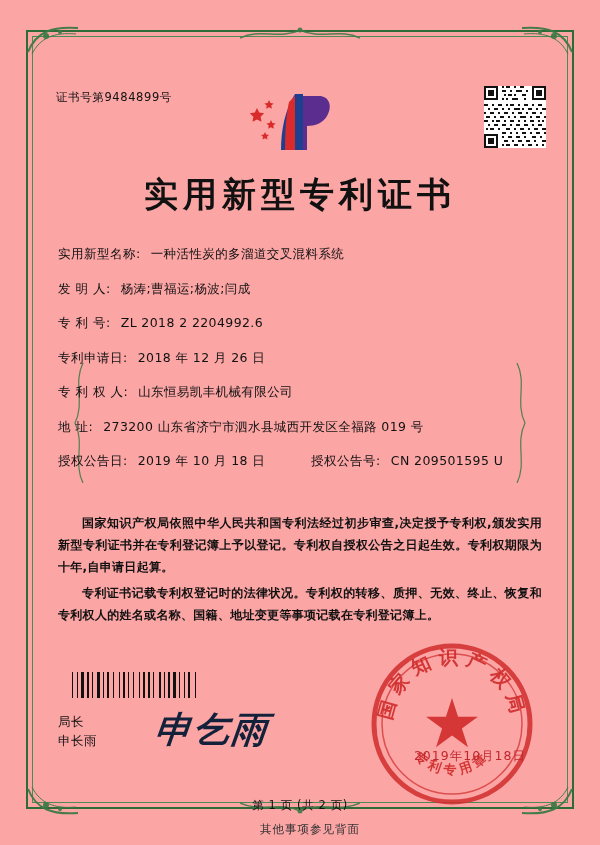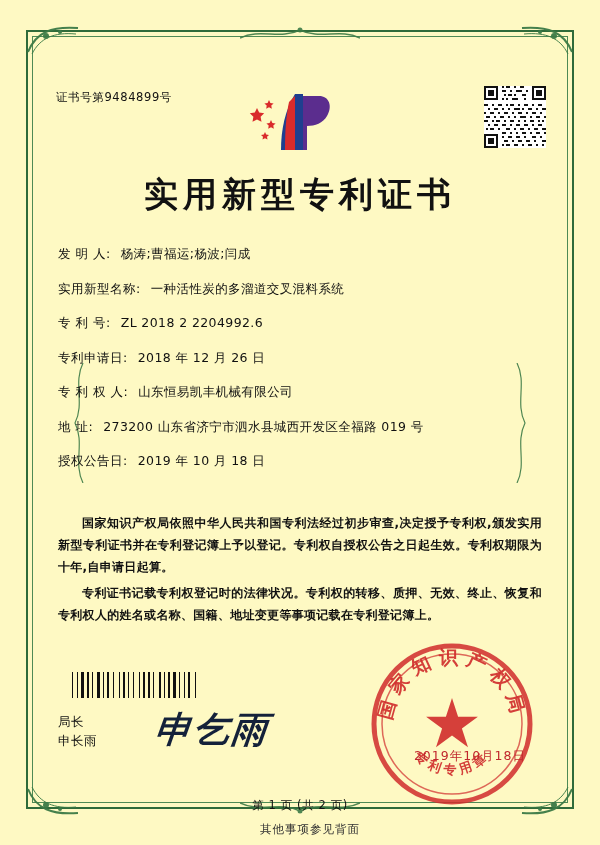--- a/index.html
+++ b/index.html
@@ -12,21 +12,21 @@
     height: 845px;
     font-family: "DejaVu Sans", "Liberation Sans", sans-serif;
     color: #1a1a1a;
     position: relative;
     overflow: hidden;
   }
 
   .page {
     position: absolute;
     inset: 0;
-    background: #fef9c3;
+    background: #fca5a5;
   }
 
   
   .border-outer {
     position: absolute;
     left: 26px;
     top: 30px;
     right: 26px;
     bottom: 36px;
     border: 2px solid #2f6b3a;
@@ -413,46 +413,50 @@
       <rect x="22" y="29" width="2" height="1"></rect>
         <rect x="26" y="29" width="1" height="1"></rect>
         <rect x="29" y="29" width="1" height="1"></rect>
     </g>
   </svg>
 
   <div class="title">实用新型专利证书</div>
 
   <div class="fields">
     <div class="field-row">
+      <span class="field-label">实用新型名称:</span>
+      <span class="field-value">一种活性炭的多溜道交叉混料系统</span>
+    </div>
+    <div class="field-row">
       <span class="field-label">发 明 人:</span>
       <span class="field-value">杨涛;曹福运;杨波;闫成</span>
-    </div>
-    <div class="field-row">
-      <span class="field-label">实用新型名称:</span>
-      <span class="field-value">一种活性炭的多溜道交叉混料系统</span>
     </div>
     <div class="field-row">
       <span class="field-label">专 利 号:</span>
       <span class="field-value">ZL 2018 2 2204992.6</span>
     </div>
     <div class="field-row">
       <span class="field-label">专利申请日:</span>
       <span class="field-value">2018 年 12 月 26 日</span>
     </div>
     <div class="field-row">
       <span class="field-label">专 利 权 人:</span>
       <span class="field-value">山东恒易凯丰机械有限公司</span>
     </div>
     <div class="field-row">
       <span class="field-label">地      址:</span>
       <span class="field-value">273200 山东省济宁市泗水县城西开发区全福路 019 号</span>
     </div>
     <div class="field-row two-col">
       <span class="field-label">授权公告日:</span>
       <span class="field-value">2019 年 10 月 18 日</span>
+      <span class="field-col2">
+        <span class="field-label">授权公告号:</span>
+        <span class="field-value">CN 209501595 U</span>
+      </span>
     </div>
   </div>
 
   <div class="paragraphs">
     <p>国家知识产权局依照中华人民共和国专利法经过初步审查,决定授予专利权,颁发实用新型专利证书并在专利登记簿上予以登记。专利权自授权公告之日起生效。专利权期限为十年,自申请日起算。</p>
     <p>专利证书记载专利权登记时的法律状况。专利权的转移、质押、无效、终止、恢复和专利权人的姓名或名称、国籍、地址变更等事项记载在专利登记簿上。</p>
   </div>
 
   <div class="barcode">
       <i style="width: 1px; background: rgb(17, 17, 17);"></i>

